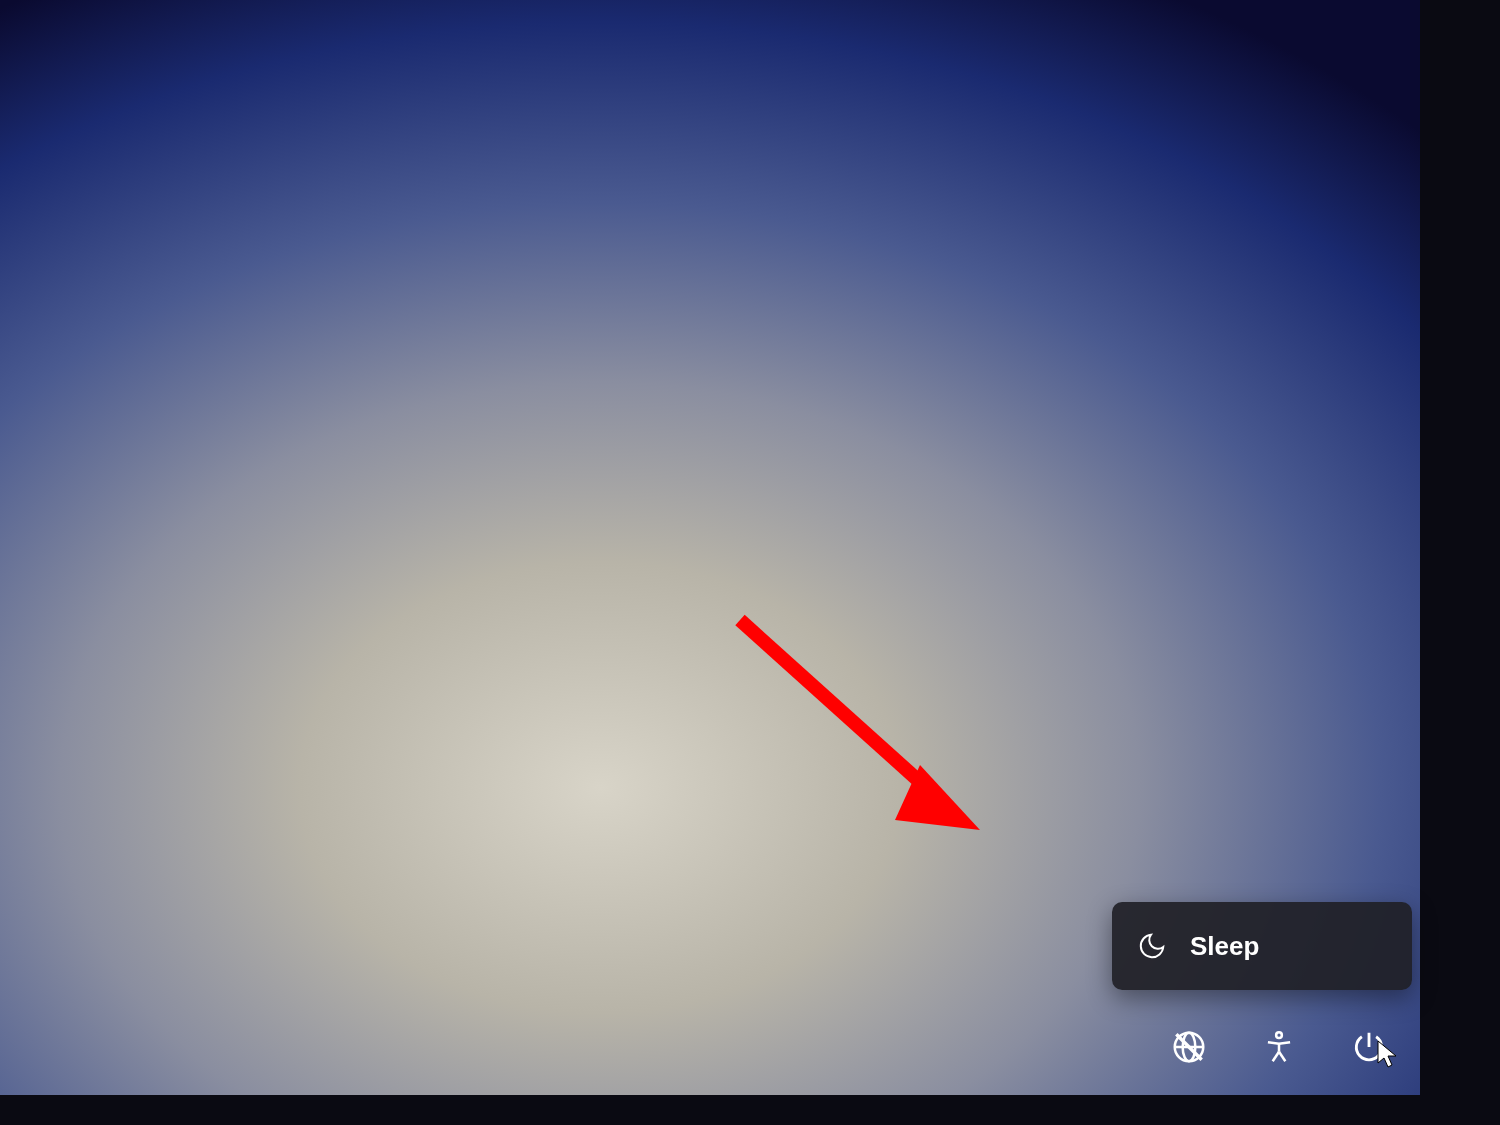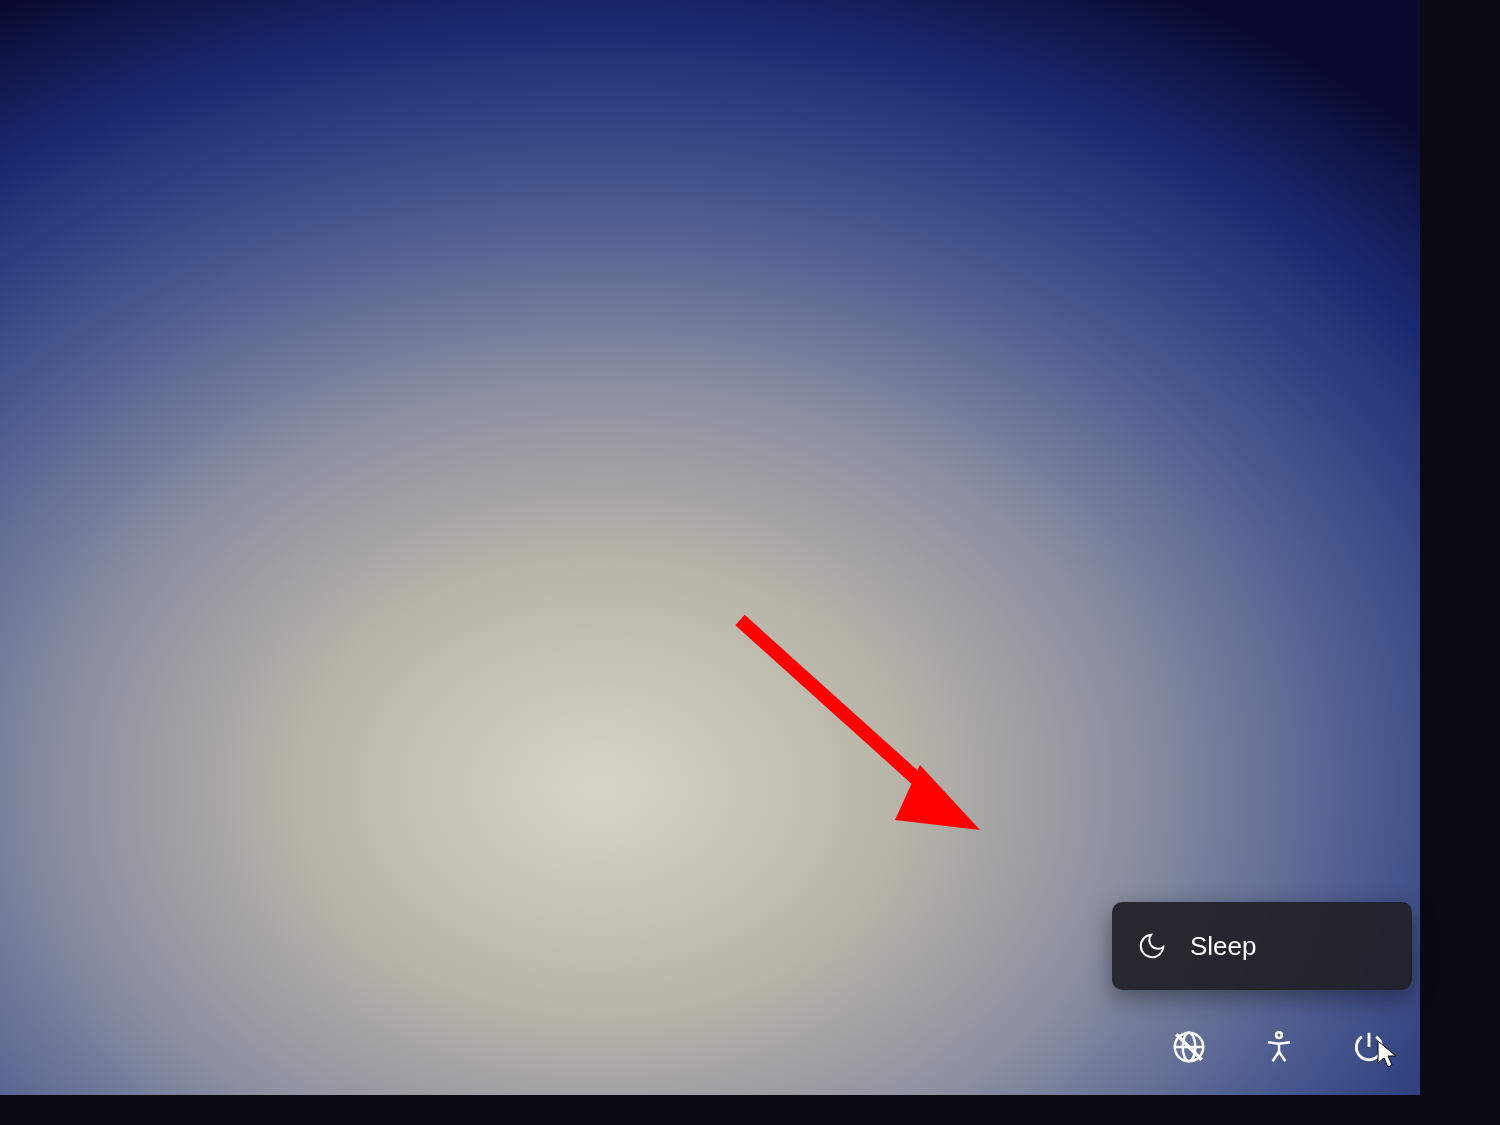--- a/index.html
+++ b/index.html
@@ -41,21 +41,21 @@
       padding: 8px 0;
       box-shadow: 0 8px 24px rgba(0,0,0,0.4);
     }
     .menu-item {
       display: flex;
       align-items: center;
       padding: 20px 24px;
       cursor: pointer;
       color: #ffffff;
       font-size: 26px;
-      font-weight: 400;
+      font-weight: 700;
     }
     .menu-icon {
       width: 32px;
       height: 32px;
       margin-right: 22px;
       display: flex;
       align-items: center;
       justify-content: center;
     }
     .bottom-icons {

